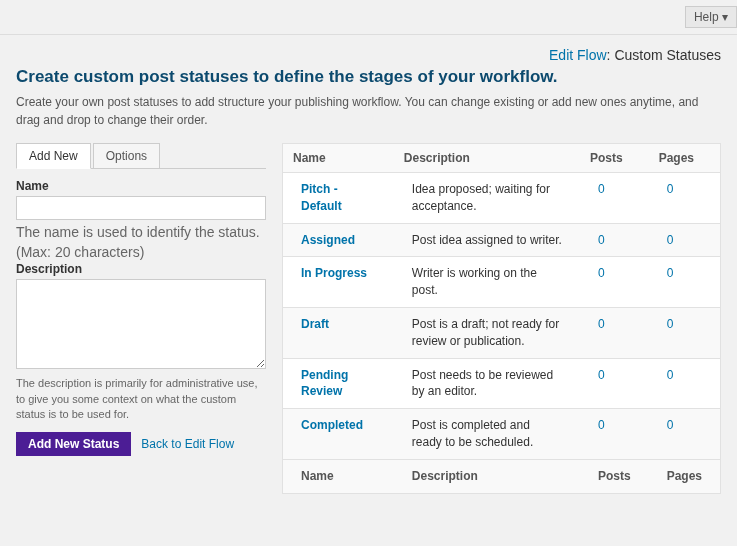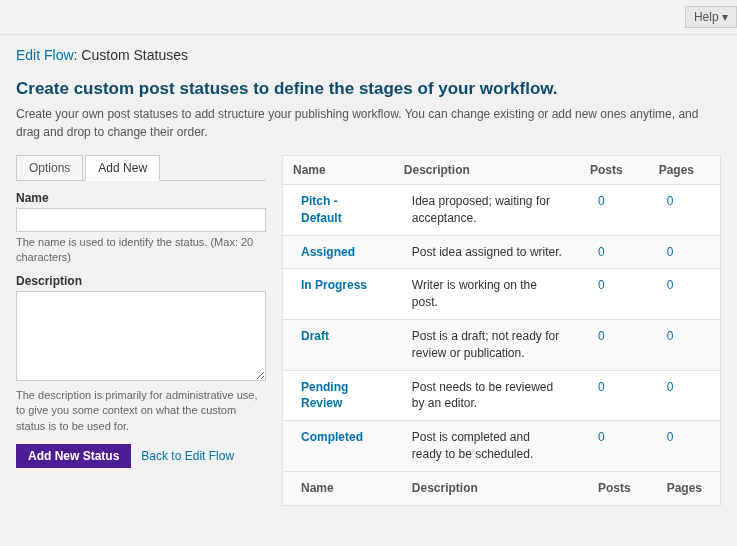--- a/index.html
+++ b/index.html
@@ -33,21 +33,22 @@
       padding: 12px 16px;
     }
     .page-title-link {
       color: #0073aa;
       text-decoration: none;
       font-size: 14px;
     }
     .page-title {
       font-size: 14px;
       color: #333;
-      margin-bottom: 16px;
+      margin-bottom: 4px;
+      text-align: right;
     }
     .page-heading {
       font-size: 17px;
       font-weight: bold;
       color: #0c4a6e;
       margin-bottom: 6px;
     }
     .page-description {
       font-size: 12px;
       color: #555;
@@ -86,24 +87,23 @@
       z-index: 1;
     }
     .form-label {
       font-size: 12px;
       font-weight: bold;
       color: #333;
       margin-bottom: 3px;
       display: block;
     }
     .form-hint {
-      font-size: 11px;
+      font-size: 14px;
       color: #666;
       margin-top: 3px;
-      margin-bottom: 8px;
       line-height: 1.4;
     }
     .form-input {
       width: 100%;
       border: 1px solid #ccc;
       padding: 4px 6px;
       font-size: 12px;
       color: #333;
     }
     .form-textarea {
@@ -228,22 +228,22 @@
     <div class="page-heading">Create custom post statuses to define the stages of your workflow.</div>
 
     <div class="page-description">Create your own post statuses to add structure your publishing workflow. You can change existing or add new ones anytime, and drag and drop to change their order.</div>
 
     <div class="content-row">
 
       <div class="left-panel">
 
         
         <div class="tabs">
+          <div class="tab active">Add New</div>
           <div class="tab">Options</div>
-          <div class="tab active">Add New</div>
         </div>
 
         
         <label class="form-label">Name</label>
         <input type="text" class="form-input" value="" style="">
         <div class="form-hint">The name is used to identify the status. (Max: 20 characters)</div>
 
         
         <label class="description-label">Description</label>
         <textarea class="form-textarea" style=""></textarea>

